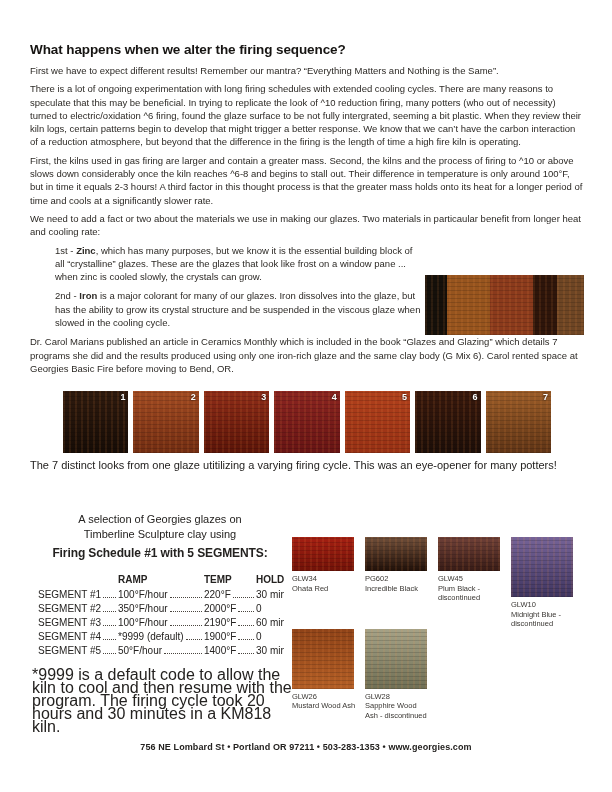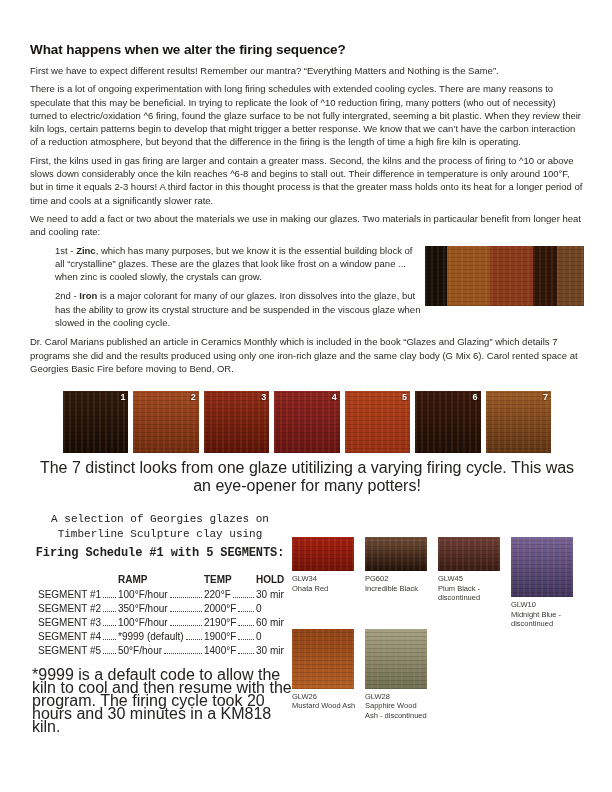--- a/index.html
+++ b/index.html
@@ -4,43 +4,43 @@
 <style>
   html,body{margin:0;padding:0;background:#e8e8e8;}
   .page{
     position:relative; width:612px; height:792px; background:#ffffff;
     font-family:"Liberation Sans","DejaVu Sans",sans-serif;
     color:#2d2a26; overflow:hidden; margin:0 auto;
   }
   .content{position:absolute; left:30px; top:30px; width:554px;}
   h1.title{font-size:13.5px; font-weight:bold; color:#161412; margin:12px 0 7px 0; letter-spacing:-0.1px;}
   p.body{font-size:9.5px; line-height:13.3px; margin:0 0 5px 0;}
-  .mat-row{display:flex; align-items:flex-start; margin-top:1px;}
+  .mat-row{display:flex; align-items:flex-end; margin-top:1px;}
   .mat-col{width:368px; margin-left:25px;}
   p.mat{margin:0 0 6px 0;}
   .montage{position:relative; width:159px; height:60px; margin-left:auto; margin-top:2px; display:flex;}
   .montage .st1{width:14%;} .montage .st2{width:27%;} .montage .st3{width:27%;}
   .montage .st4{width:15%;} .montage .st5{width:17%;}
   .photo{position:relative;}
   .photo::after{
     content:""; position:absolute; inset:0; pointer-events:none;
     background-image:
       repeating-linear-gradient(0deg, rgba(0,0,0,0.14) 0 1px, transparent 1px 4px),
       repeating-linear-gradient(90deg, rgba(255,150,70,0.10) 0 2px, transparent 2px 6px);
   }
   .strip{display:flex; gap:5px; margin:16px 33px 0 33px; height:62px;}
   .tile{flex:1; position:relative;}
   .tile-num{
     position:absolute; top:1px; right:3px; z-index:2; color:#ffffff;
     font-size:9px; font-weight:bold; text-shadow:0 0 2px rgba(0,0,0,0.9);
   }
-  p.caption{font-size:16px; text-align:center; margin:6px 0 0 0; color:#242220;}
+  p.caption{font-size:11px; margin:6px 0 0 0; color:#242220;}
   .bottom{position:absolute; top:510px; left:30px; width:554px; display:flex; align-items:flex-start;}
   .panel{width:260px; flex:none;}
-  .sel-line{font-size:11px; text-align:center; line-height:15px; color:#242220;font-family:Liberation Mono, monospace;}
+  .sel-line{font-size:11px; text-align:center; line-height:15px; color:#242220;}
   .sel-line.first{margin-top:2px;}
   .sel-line.bold{font-weight:bold; font-size:12px; margin-top:4px; letter-spacing:-0.1px;}
   .ftable{margin:13px 0 0 8px; width:246px; font-size:10px; color:#242220;}
   .frow{display:grid; grid-template-columns:80px 86px 52px 1fr; height:14px; align-items:baseline;}
   .frow .cell{display:flex; align-items:baseline; overflow:hidden; white-space:nowrap;}
   .frow .cell .dots{flex:1; border-bottom:1.2px dotted #4a453f; margin:0 2px 2.5px 2px; min-width:4px;}
   .frow.head{font-weight:bold; height:15px;}
   p.note{font-size:16px; line-height:13px; margin:9px 0 14px 2px; width:262px; color:#242220;}
   .grid{display:grid; grid-template-columns:repeat(4,66px); column-gap:7px; margin-left:2px; margin-top:27px;}
   .gcell{display:block;}
@@ -229,13 +229,14 @@
         <div class="gname">Mustard Wood Ash</div>
       </div>
       <div class="gcell">
         <div class="sw sw-lg photo" style="background: linear-gradient(rgb(165, 162, 135) 0%, rgb(111, 111, 85) 100%);"></div>
         <div class="gcode">GLW28</div>
         <div class="gname">Sapphire Wood Ash - discontinued</div>
       </div>
     </div>
   </div>
 
+  <div class="footer">756 NE Lombard St • Portland OR 97211 • 503-283-1353  • www.georgies.com</div>
 </div>
 
 </body></html>

